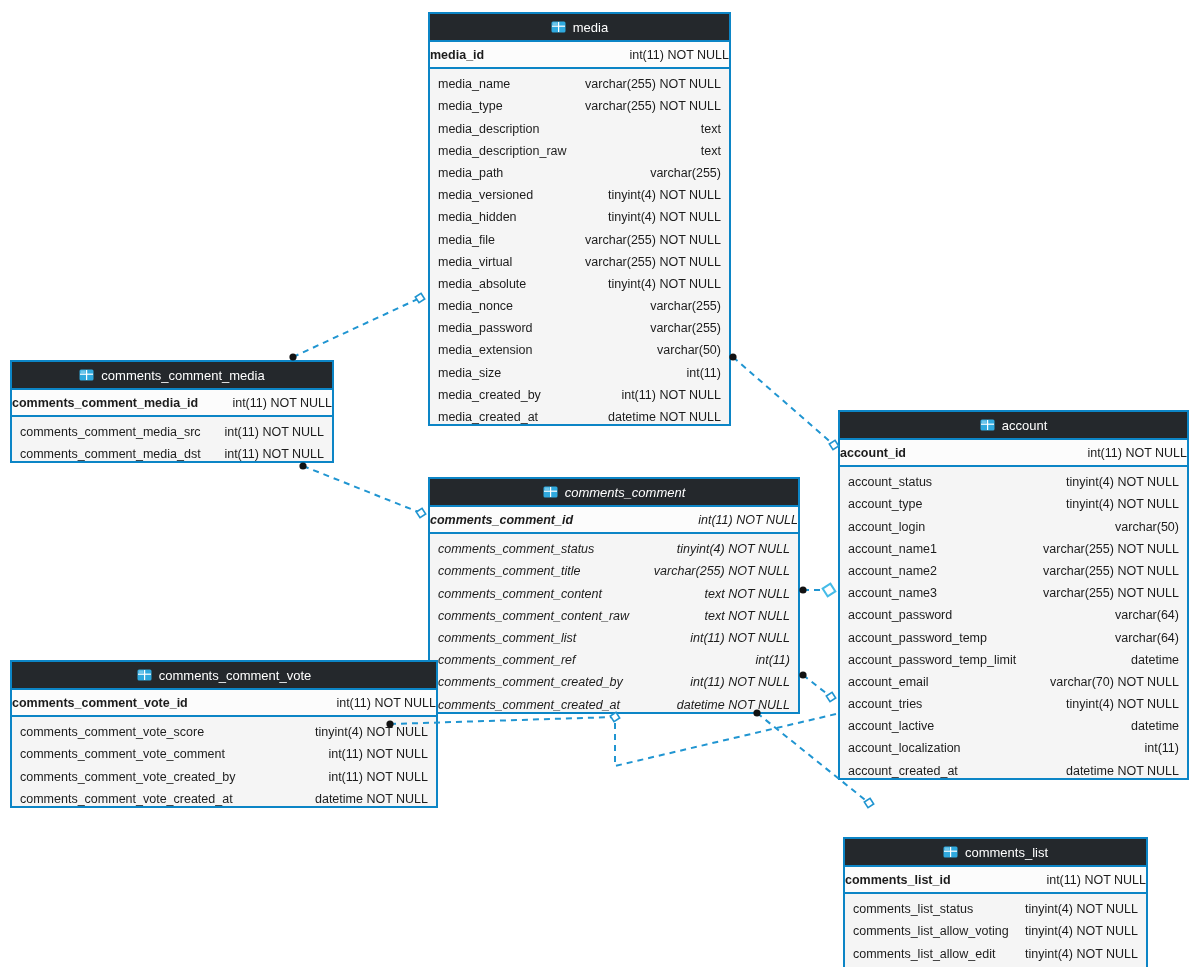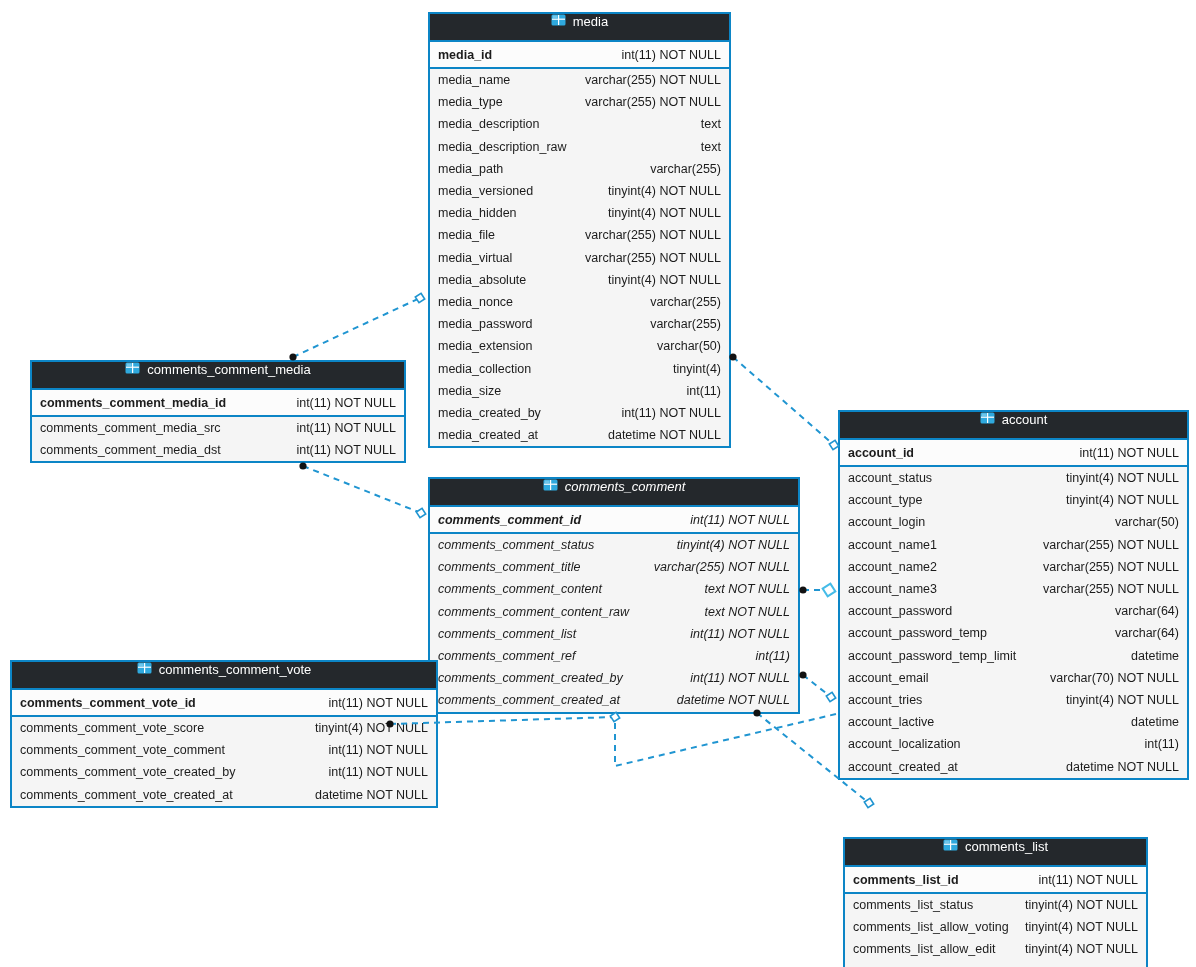--- a/index.html
+++ b/index.html
@@ -4,31 +4,31 @@
 <style>
   html,body{margin:0;padding:0;background:#ffffff;}
   #canvas{
     position:relative;width:1196px;height:967px;background:#ffffff;overflow:hidden;
     font-family:"Liberation Sans", sans-serif;color:#1c1c1c;
   }
   .erd-table{
     position:absolute;border:2px solid #0c85c6;background:#f5f5f5;box-sizing:border-box;
   }
   .erd-header{
-    height:26px;background:#24282c;color:#ffffff;display:flex;justify-content:center;
+    height:26px;background:#24282c;color:#ffffff;display:flex;align-items:center;justify-content:center;
     gap:7px;font-size:13px;border-bottom:2px solid #0c85c6;white-space:nowrap;
   }
   .erd-icon{display:inline-flex;line-height:0;}
   .erd-pk-row{
     height:27px;background:#fcfcfc;border-bottom:2px solid #0c85c6;display:flex;align-items:center;
-    justify-content:space-between;padding:0 8px;font-size:12.5px;white-space:nowrap;box-sizing:border-box;
+    justify-content:space-between;padding:0 0;font-size:12.5px;white-space:nowrap;box-sizing:border-box;
   }
   .erd-pk-row .col-name{font-weight:bold;}
   .erd-row{
-    height:22.2px;display:flex;align-items:center;justify-content:space-between;
+    height:22.2px;display:flex;align-items:flex-end;justify-content:space-between;
     padding:0 8px;font-size:12.5px;white-space:nowrap;box-sizing:border-box;background:#f5f5f5;
   }
   .col-name{margin-right:10px;}
   .col-type{text-align:right;}
   #wires{position:absolute;left:0;top:0;pointer-events:none;}
 </style>
 </head>
 <body>
 
 <div id="canvas">
@@ -94,37 +94,33 @@
       </div>
       <div class="erd-row">
         <span class="col-name">media_password</span>
         <span class="col-type">varchar(255)</span>
       </div>
       <div class="erd-row">
         <span class="col-name">media_extension</span>
         <span class="col-type">varchar(50)</span>
       </div>
       <div class="erd-row">
-        <span class="col-name">media_collection</span>
-        <span class="col-type">tinyint(4)</span>
-      </div>
-      <div class="erd-row">
         <span class="col-name">media_size</span>
         <span class="col-type">int(11)</span>
       </div>
       <div class="erd-row">
         <span class="col-name">media_created_by</span>
         <span class="col-type">int(11) NOT NULL</span>
       </div>
       <div class="erd-row">
         <span class="col-name">media_created_at</span>
         <span class="col-type">datetime NOT NULL</span>
       </div>
     </div>
-    <div class="erd-table" style="left:10px;top:360px;width:376px;margin-left:20px;">
+    <div class="erd-table" style="left:10px;top:360px;width:324px;">
       <div class="erd-header">
         <span class="erd-icon">
           <svg width="15" height="12" viewBox="0 0 15 12">
       <rect x="0.5" y="0.5" width="14" height="11" rx="1.5" fill="#2fa9de"></rect>
       <rect x="1" y="4.6" width="13" height="1.2" fill="#ffffff"></rect>
       <rect x="7" y="1" width="1.2" height="10" fill="#ffffff"></rect>
       <rect x="1.6" y="1.4" width="5" height="2.6" fill="#6ec6ea"></rect>
     </svg>
         </span>
         <span>comments_comment_media</span>

